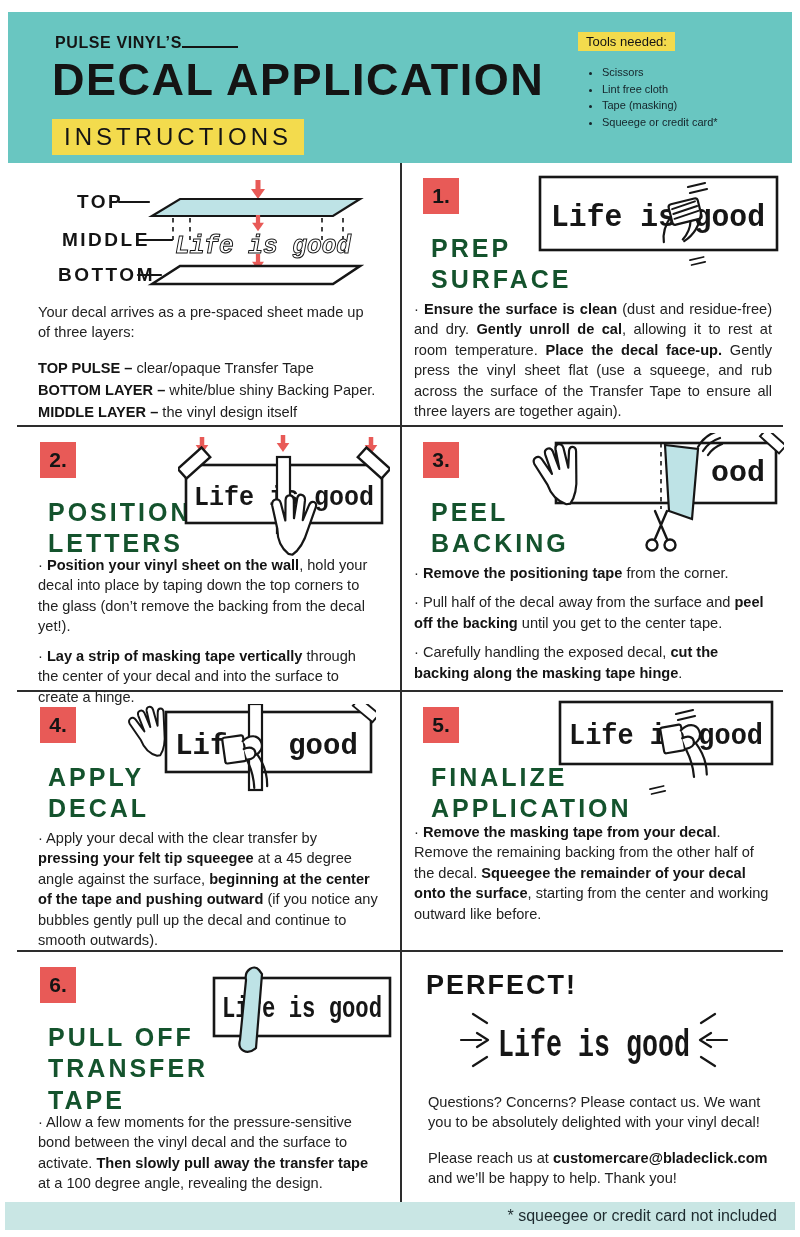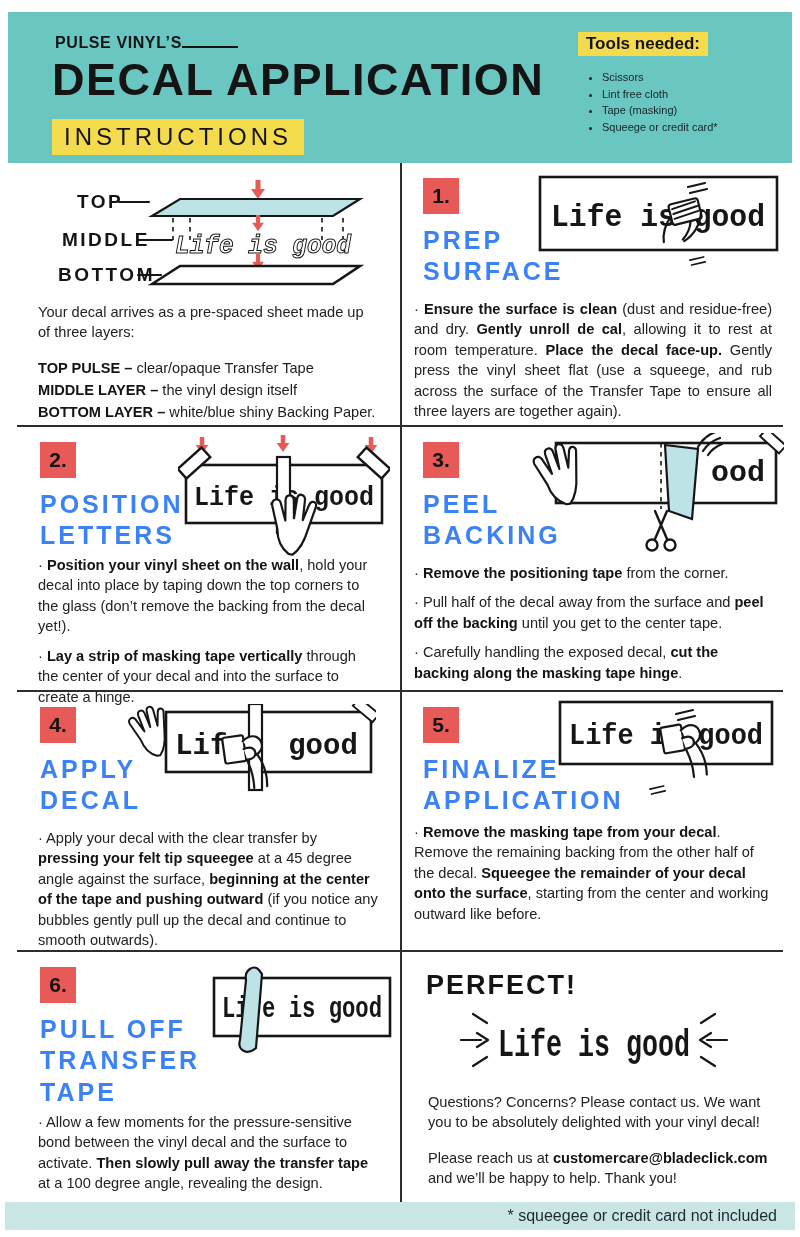--- a/index.html
+++ b/index.html
@@ -7,34 +7,34 @@
         font-family:"Liberation Sans",sans-serif;color:#1d1d1d;}
   
   .header{position:absolute;left:8px;top:12px;width:784px;height:151px;background:#69C6C1;}
   .brand{position:absolute;left:47px;top:22px;font-size:16px;font-weight:700;letter-spacing:.6px;color:#141414;}
   .brand-line{display:inline-block;width:56px;border-bottom:2px solid #141414;vertical-align:baseline;}
   .main-title{position:absolute;left:44px;top:42px;margin:0;font-size:45px;font-weight:800;
               letter-spacing:1.5px;color:#141414;white-space:nowrap;}
   .hl-yellow{background:#F3DB4D;color:#141414;}
   .subtitle{position:absolute;left:44px;top:107px;font-size:24px;font-weight:400;letter-spacing:4px;padding:4px 12px;}
   .tools{position:absolute;left:570px;top:20px;width:210px;}
-  .tools-label{font-size:17px;font-weight:700;padding:2px 8px;display:inline-block;}
+  .tools-label{font-size:13px;font-weight:400;padding:2px 8px;display:inline-block;}
   .tools ul{margin:13px 0 0 0;padding-left:24px;font-size:11px;line-height:1.5;color:#15242a;}
   
   .grid{position:absolute;left:8px;top:163px;width:784px;}
   .vline{position:absolute;left:392px;top:0;width:2px;height:1039px;background:#2d2d2d;}
   .row{display:flex;}
   .r1{height:262px}.r2{height:263px}.r3{height:258px}.r4{height:250px}
   .hline{height:2px;background:#2d2d2d;margin:0 9px;}
   .cell{position:relative;width:392px;box-sizing:border-box;}
   .badge{position:absolute;width:36px;height:36px;background:#E85A57;display:flex;align-items:center;
          justify-content:center;font-size:21px;font-weight:700;color:#141414;top:15px;}
   .lc .badge{left:32px}.rc .badge{left:23px}
-  .step-title{position:absolute;top:62px;margin:0;font-size:25px;font-weight:800;letter-spacing:3px;
-              line-height:1.25;white-space:pre-line;color:#3b82f6;}
+  .step-title{position:absolute;top:62px;margin:8px;font-size:25px;font-weight:800;letter-spacing:3px;
+              line-height:1.25;white-space:pre-line;color:#14532d;}
   .lc .step-title{left:32px}.rc .step-title{left:23px}
   .body{position:absolute;font-size:14.6px;line-height:1.4;color:#222;}
   .lc .body{left:30px;right:22px}.rc .body{left:14px;right:20px}
   .body p{margin:0 0 9px 0;}
   .b{font-weight:700;color:#141414;}
   .c-intro .body{top:139px}
   .layers{position:absolute;left:30px;right:16px;top:195px;font-size:14.6px;line-height:1.5;}
   .c-s1 .body{top:136px;text-align:justify;}
   .c-s2 .body{top:128px}
   .c-s3 .body{top:136px}
@@ -137,22 +137,22 @@
           <use href="#arrowDown" transform="translate(236,76) scale(0.85)"></use>
           <text class="lbl" x="36" y="103">BOTTOM</text>
           <path class="sk" d="M116,97 H139"></path>
           <polygon class="rectA" points="130,106 158,88 338,88 311,106"></polygon>
         </svg>
         <div class="body">
             <p><span>Your decal arrives as a pre-spaced sheet made up of three layers:</span></p>
           </div>
         <div class="layers">
           <div><span class="b">TOP PULSE –</span><span> clear/opaque Transfer Tape</span></div>
+          <div><span class="b">BOTTOM LAYER –</span><span> white/blue shiny Backing Paper.</span></div>
           <div><span class="b">MIDDLE LAYER –</span><span> the vinyl design itself</span></div>
-          <div><span class="b">BOTTOM LAYER –</span><span> white/blue shiny Backing Paper.</span></div>
         </div>
       </div>
 
       <div class="cell rc c-s1">
         <div class="badge">1.</div>
         <h2 class="step-title">PREP
 SURFACE</h2>
         <svg class="art a-s1" width="242" height="102" viewBox="0 0 242 102">
           <rect class="rectA" x="2" y="2" width="237" height="73"></rect>
           <text class="decal" x="120" y="51" font-size="31" text-anchor="middle" textLength="214" lengthAdjust="spacingAndGlyphs">Life is good</text>

